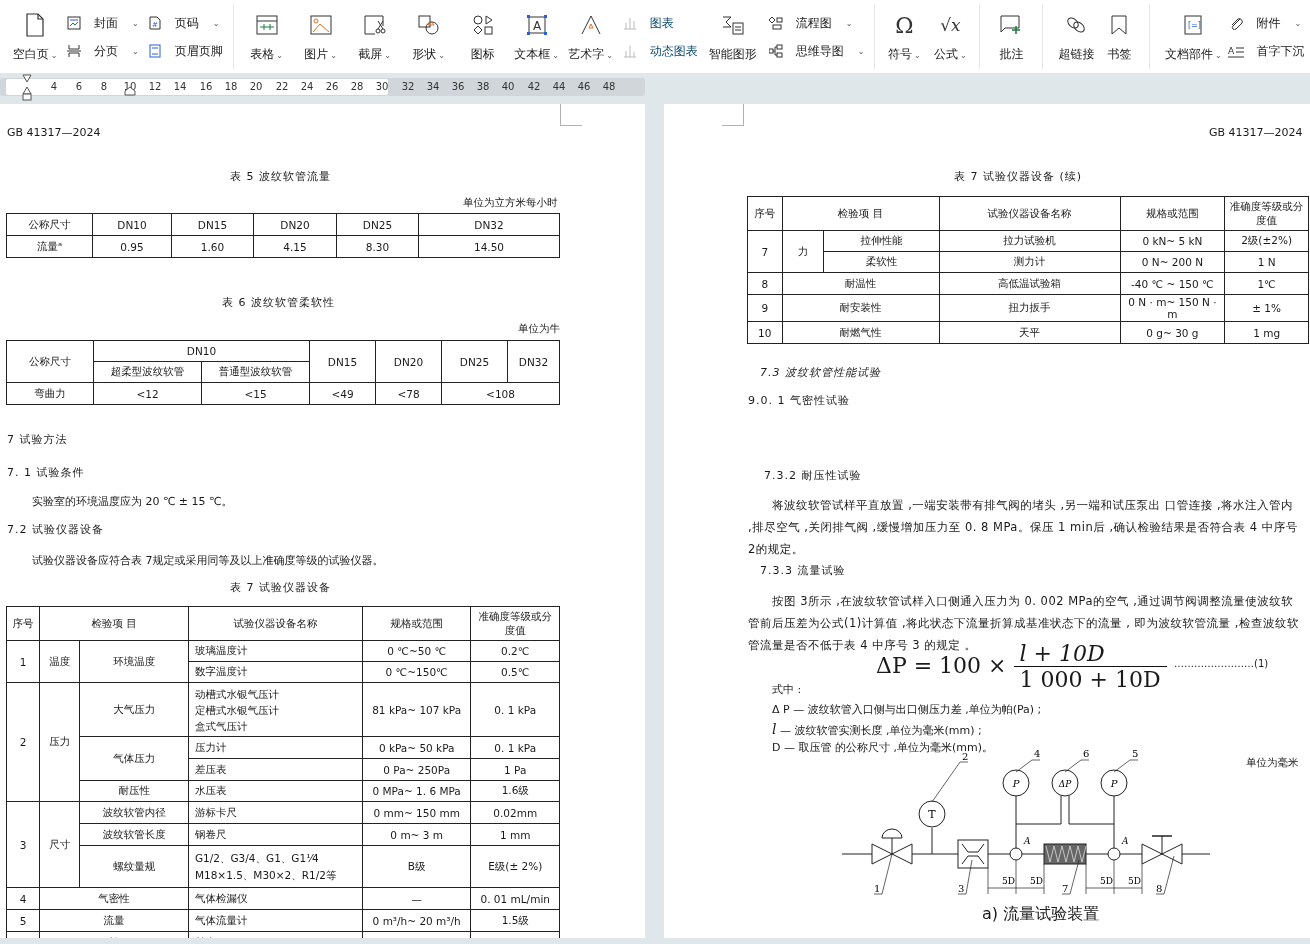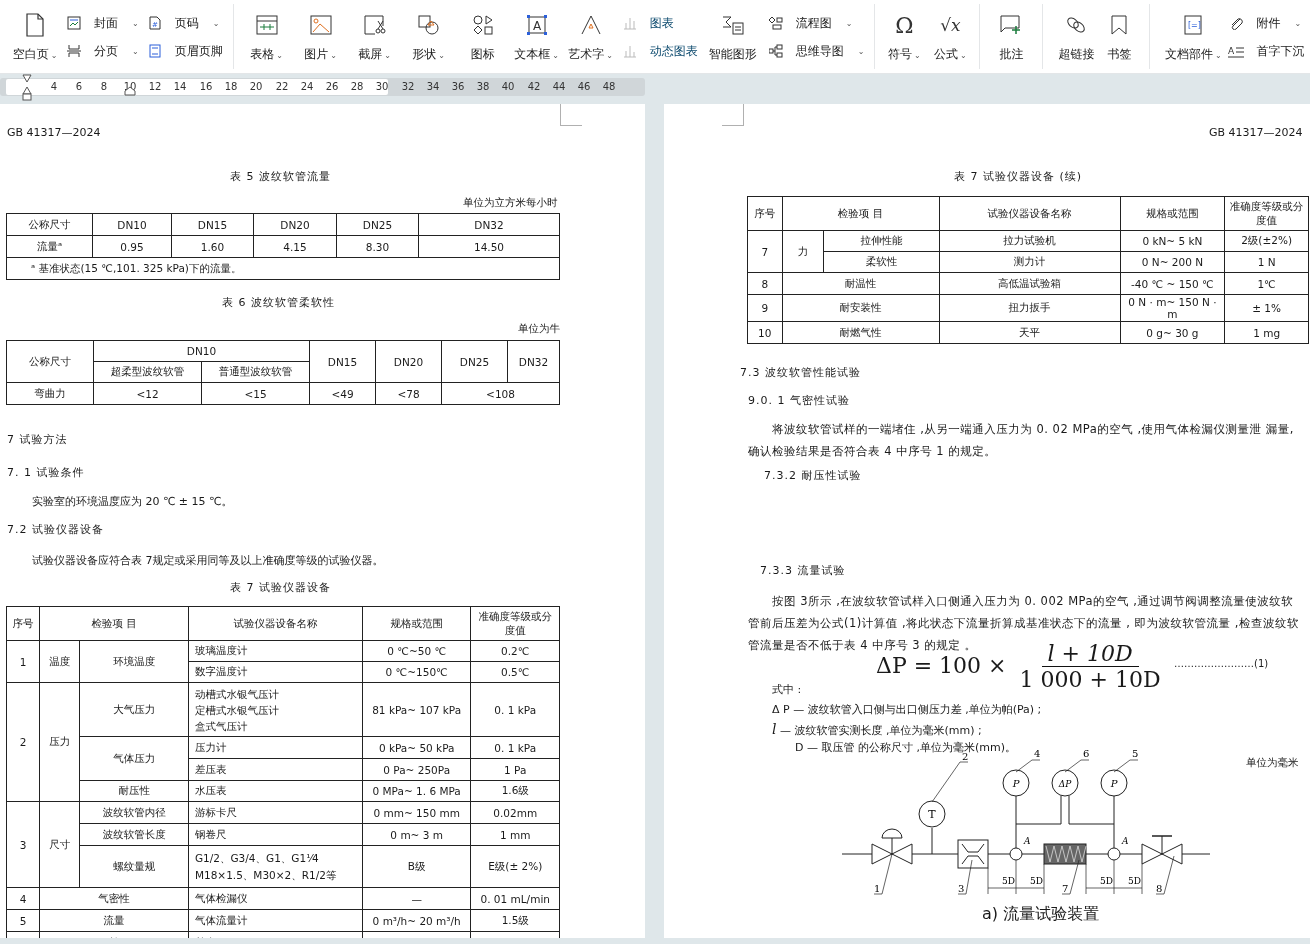--- a/index.html
+++ b/index.html
@@ -26,21 +26,21 @@
   .page-left { left: 0; width: 645px; }
   .page-right { left: 664px; width: 646px; }
   .crop { position: absolute; border-color: #b0b0b0; border-style: solid; width: 22px; height: 22px; }
   .doc-text { position: absolute; font-size: 11px; white-space: nowrap; }
   .caption { font-size: 11px; letter-spacing: 1px; }
   table.dt { position: absolute; border-collapse: collapse; font-size: 10.5px; }
   table.dt td { border: 1px solid #222; text-align: center; vertical-align: middle; padding: 1px 3px; }
   table.dt td.l { text-align: left; padding-left: 6px; }
   .para { position: absolute; font-size: 11.5px; line-height: 22px; letter-spacing: 0.5px; }
   .formula { position: absolute; font-family: "DejaVu Serif", "Liberation Serif", serif; font-size: 22px; }
-  .frac { display: inline-flex; flex-direction: column; align-items: center; vertical-align: middle; }
+  .frac { display: inline-flex; flex-direction: column; vertical-align: middle; }
   .frac .num { border-bottom: 1.5px solid #111; padding: 0 6px; }
   .frac .den { padding: 0 6px; }
   .scrollbar-bottom { position: absolute; left: 0; top: 938px; width: 1310px; height: 6px; background: #dfe7ea; }
 </style>
 </head>
 <body>
 
 <div class="toolbar">
 
   <div class="tb-group" style="padding-left:8px;">
@@ -367,23 +367,20 @@
       <td>DN32</td>
     </tr>
     <tr style="height:22px;">
       <td>流量ᵃ</td>
       <td>0.95</td>
       <td>1.60</td>
       <td>4.15</td>
       <td>8.30</td>
       <td>14.50</td>
     </tr>
-    <tr style="height:22px;">
-      <td colspan="6" class="l" style="padding-left:24px;">ᵃ  基准状态(15 ℃,101. 325 kPa)下的流量。</td>
-    </tr>
   </tbody>
     </table>
 
   <div class="doc-text caption" style="left:222px;top:191px;">表 6  波纹软管柔软性</div>
   <div class="doc-text" style="left:518px;top:218px;font-size:10.5px;">单位为牛</div>
   <table class="dt" style="left:6px;top:236px;width:554px;">
     <tbody>
         <tr style="height:21px;">
       <td rowspan="2" style="width:87px;">公称尺寸</td>
       <td colspan="2">DN10</td>
@@ -558,39 +555,39 @@
     <tr style="height:22px;">
       <td>10</td>
       <td colspan="2">耐燃气性</td>
       <td>天平</td>
       <td>0 g~ 30 g</td>
       <td>1 mg</td>
     </tr>
   </tbody>
     </table>
 
-  <div class="doc-text caption" style="left:76px;top:261px;">7.3  波纹软管性能试验</div>
+  <div class="doc-text caption" style="left:96px;top:261px;font-style:italic;">7.3  波纹软管性能试验</div>
   <div class="doc-text caption" style="left:84px;top:289px;">9.0. 1  气密性试验</div>
-  <div class="para" style="left:84px;top:314px;width:552px;text-indent:24px;">将波纹软管试样的一端堵住 ,从另一端通入压力为 0. 02 MPa的空气 ,使用气体检漏仪测量泄 漏量,确认检验结果是否符合表 4 中序号 1 的规定。</div>
   <div class="doc-text caption" style="left:84px;top:364px;margin-left:16px;">7.3.2  耐压性试验</div>
+  <div class="para" style="left:84px;top:390px;width:552px;text-indent:24px;">将波纹软管试样平直放置 ,一端安装带有排气阀的堵头 ,另一端和试压泵出 口管连接 ,将水注入管内 ,排尽空气 ,关闭排气阀 ,缓慢增加压力至 0. 8 MPa。保压 1 min后 ,确认检验结果是否符合表 4 中序号 2的规定。</div>
   <div class="doc-text caption" style="left:96px;top:459px;text-align:center;">7.3.3  流量试验</div>
   <div class="para" style="left:84px;top:486px;width:552px;text-indent:24px;">按图 3所示 ,在波纹软管试样入口侧通入压力为 0. 002 MPa的空气 ,通过调节阀调整流量使波纹软管前后压差为公式(1)计算值 ,将此状态下流量折算成基准状态下的流量 , 即为波纹软管流量 ,检查波纹软管流量是否不低于表 4 中序号 3 的规定 。</div>
 
   <div class="formula" style="left:212px;top:537px;">
     <span>ΔP = 100 ×</span>
     <span class="frac">
       <span class="num" style="font-style:italic;">l + 10D</span>
       <span class="den">1 000 + 10D</span>
     </span>
   </div>
   <div class="doc-text" style="left:510px;top:554px;font-size:10px;">……………………(1)</div>
   <div class="doc-text" style="left:108px;top:578px;">式中 :</div>
   <div class="doc-text" style="left:108px;top:598px;">Δ P — 波纹软管入口侧与出口侧压力差 ,单位为帕(Pa) ;</div>
   <div class="doc-text" style="left:108px;top:617px;"><span style="font-family:'DejaVu Serif',serif;font-style:italic;font-size:14px;">l</span><span> —  波纹软管实测长度 ,单位为毫米(mm) ;</span></div>
-  <div class="doc-text" style="left:108px;top:636px;margin-left:23px;">D  — 取压管 的公称尺寸 ,单位为毫米(mm)。</div>
+  <div class="doc-text" style="left:108px;top:636px;">D  — 取压管 的公称尺寸 ,单位为毫米(mm)。</div>
 
   <div class="doc-text" style="left:582px;top:652px;font-size:10.5px;">单位为毫米</div>
 
   <svg style="position:absolute;left:170px;top:640px;" width="380" height="180" viewBox="0 0 380 180" font-family="DejaVu Serif, serif">
 
     <line x1="8" y1="110" x2="376" y2="110" stroke="#222" stroke-width="1"></line>
 
     <g>
       <path d="M38 100 L58 110 L38 120 Z M78 100 L58 110 L78 120 Z" fill="#fff" stroke="#222"></path>
       <line x1="58" y1="110" x2="58" y2="94" stroke="#222"></line>

